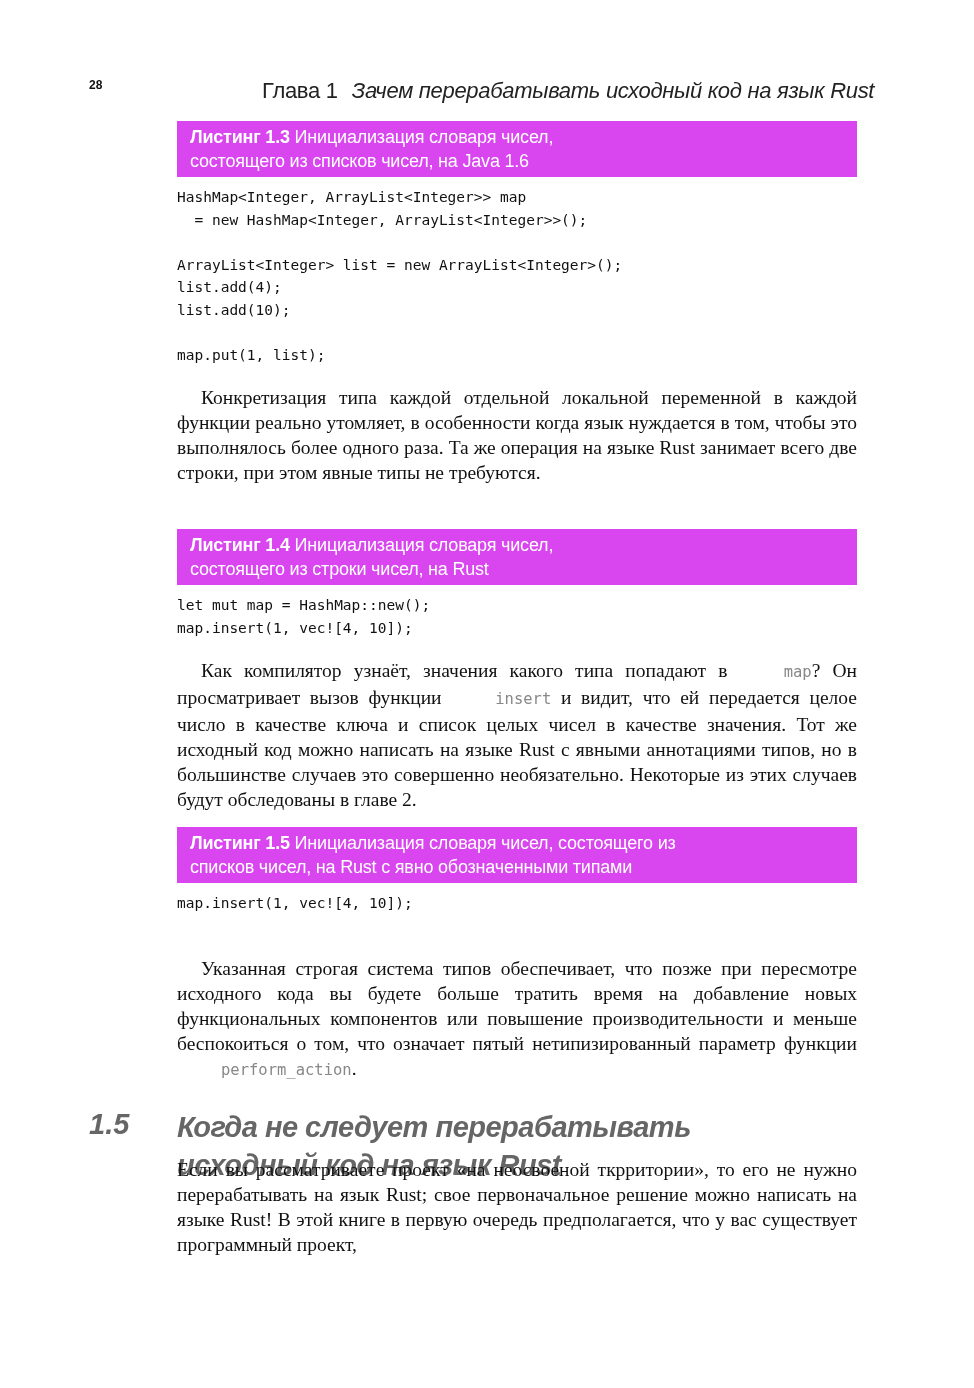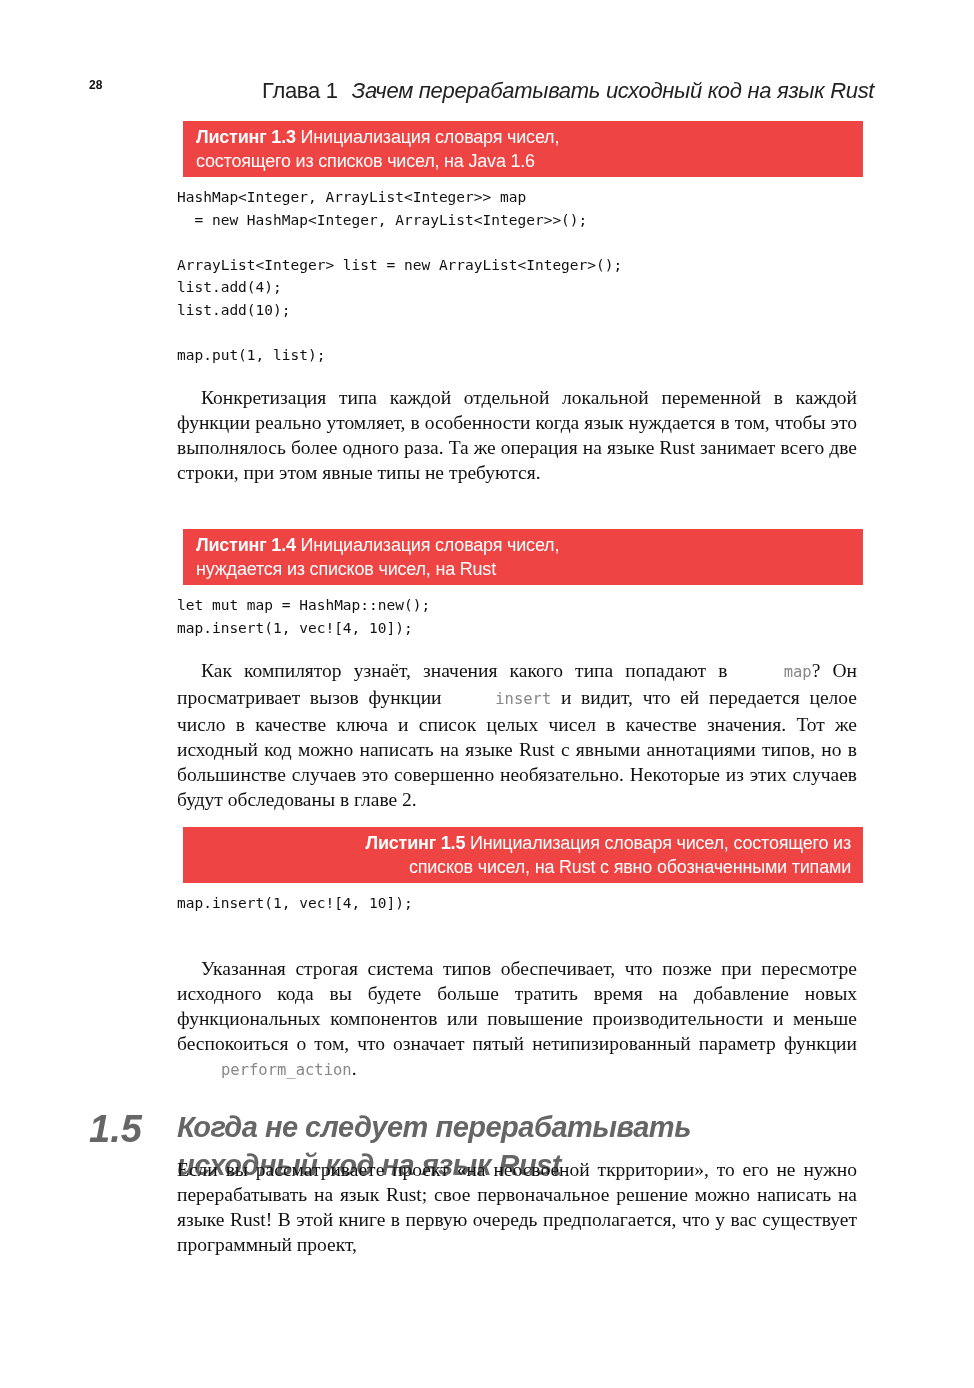--- a/index.html
+++ b/index.html
@@ -2,57 +2,57 @@
 <html><head>
   <meta charset="utf-8">
   <style>
     html, body { margin: 0; padding: 0; background: #ffffff; }
     body { width: 974px; height: 1388px; position: relative; overflow: hidden; color: #111; }
     .page-num { position: absolute; left: 89px; top: 78px; font-family: "Liberation Sans", sans-serif; font-weight: bold; font-size: 12px; }
     .running-head { position: absolute; left: 262px; top: 78px; font-family: "Liberation Sans", sans-serif; font-size: 22px; color: #222; letter-spacing: -0.3px; }
     .running-head .chap { margin-right: 14px; }
     .running-head .title { font-style: italic; }
 
-    .listing-head { position: absolute; left: 183px; width: 680px; background: #ef4444; color: #fff; font-family: "Liberation Sans", sans-serif; font-size: 18px; line-height: 24px; padding: 4px 12px 4px 13px; box-sizing: border-box; letter-spacing: -0.2px; }
+    .listing-head { position: absolute; left: 177px; width: 680px; background: #d946ef; color: #fff; font-family: "Liberation Sans", sans-serif; font-size: 18px; line-height: 24px; padding: 4px 12px 4px 13px; box-sizing: border-box; letter-spacing: -0.2px; }
     .listing-head b { font-weight: bold; }
 
     .code { position: absolute; left: 177px; font-family: "DejaVu Sans Mono", monospace; font-size: 14.5px; line-height: 22.5px; white-space: pre; color: #111; }
 
     .para { position: absolute; left: 177px; width: 680px; font-family: "Liberation Serif", serif; font-size: 19.5px; line-height: 25px; text-align: justify; color: #111; }
     .para .indent { display: inline-block; width: 24px; }
     .para .ic { font-family: "DejaVu Sans Mono", monospace; font-size: 15.5px; color: #888; padding-left: 44px; }
 
-    .section-num { position: absolute; left: 89px; top: 1108px; font-family: "Liberation Sans", sans-serif; font-weight: bold; font-style: italic; font-size: 38px; color: #666; }
+    .section-num { position: absolute; left: 89px; top: 1108px; font-family: "Liberation Sans", sans-serif; font-weight: bold; font-style: italic; font-size: 29px; color: #666; }
     .section-title { position: absolute; left: 177px; top: 1108px; font-family: "Liberation Sans", sans-serif; font-weight: bold; font-style: italic; font-size: 29px; line-height: 38px; color: #666; letter-spacing: -0.5px; }
   </style>
 </head>
 <body>
 
 <div class="page-num">28</div>
 <div class="running-head">
   <span class="chap">Глава 1</span><span class="title">Зачем перерабатывать исходный код на язык Rust</span>
 </div>
 
 <div class="listing-head" style="top:121px;">
   <b>Листинг 1.3</b><span> Инициализация словаря чисел,</span><br>
   <span>состоящего из списков чисел, на Java 1.6</span>
 </div>
 <div class="code" style="top:186px;"><div>HashMap&lt;Integer, ArrayList&lt;Integer&gt;&gt; map</div><div>  = new HashMap&lt;Integer, ArrayList&lt;Integer&gt;&gt;();</div><div>&nbsp;</div><div>ArrayList&lt;Integer&gt; list = new ArrayList&lt;Integer&gt;();</div><div>list.add(4);</div><div>list.add(10);</div><div>&nbsp;</div><div>map.put(1, list);</div></div>
 
 <div class="para" style="top:385px;"><span class="indent"></span><span>Конкретизация типа каждой отдельной локальной переменной в каждой функции реально утомляет, в особенности когда язык нуждается в том, чтобы это выполнялось более одного раза. Та же операция на языке Rust занимает всего две строки, при этом явные типы не требуются.</span></div>
 
 <div class="listing-head" style="top:529px;">
   <b>Листинг 1.4</b><span> Инициализация словаря чисел,</span><br>
-  <span>нуждается из списков чисел, на Rust</span>
+  <span>состоящего из строки чисел, на Rust</span>
 </div>
 <div class="code" style="top:594px;"><div>let mut map = HashMap::new();</div><div>map.insert(1, vec![4, 10]);</div></div>
 
 <div class="para" style="top:658px;"><span class="indent"></span><span>Как компилятор узнаёт, значения какого типа попадают в </span><span class="ic">map</span><span>? Он просматривает вызов функции </span><span class="ic">insert</span><span> и видит, что ей передается целое число в качестве ключа и список целых чисел в качестве значения. Тот же исходный код можно написать на языке Rust с явными аннотациями типов, но в большинстве случаев это совершенно необязательно. Некоторые из этих случаев будут обследованы в главе 2.</span></div>
 
-<div class="listing-head" style="top:827px;text-align:right;">
+<div class="listing-head" style="top:827px;">
   <b>Листинг 1.5</b><span> Инициализация словаря чисел, состоящего из</span><br>
   <span>списков чисел, на Rust с явно обозначенными типами</span>
 </div>
 <div class="code" style="top:892px;"><div>map.insert(1, vec![4, 10]);</div></div>
 
 <div class="para" style="top:956px;"><span class="indent"></span><span>Указанная строгая система типов обеспечивает, что позже при пересмотре исходного кода вы будете больше тратить время на добавление новых функциональных компонентов или повышение производительности и меньше беспокоиться о том, что означает пятый нетипизированный параметр функции </span><span class="ic">perform_action</span><span>.</span></div>
 
 <div class="section-num">1.5</div>
 <div class="section-title">
   <div>Когда не следует перерабатывать</div>

